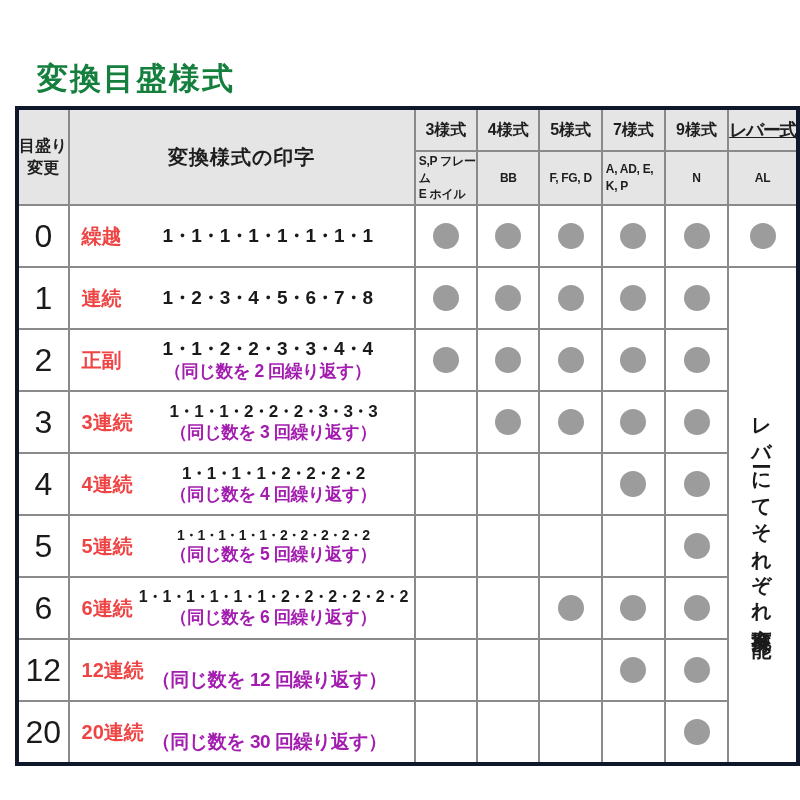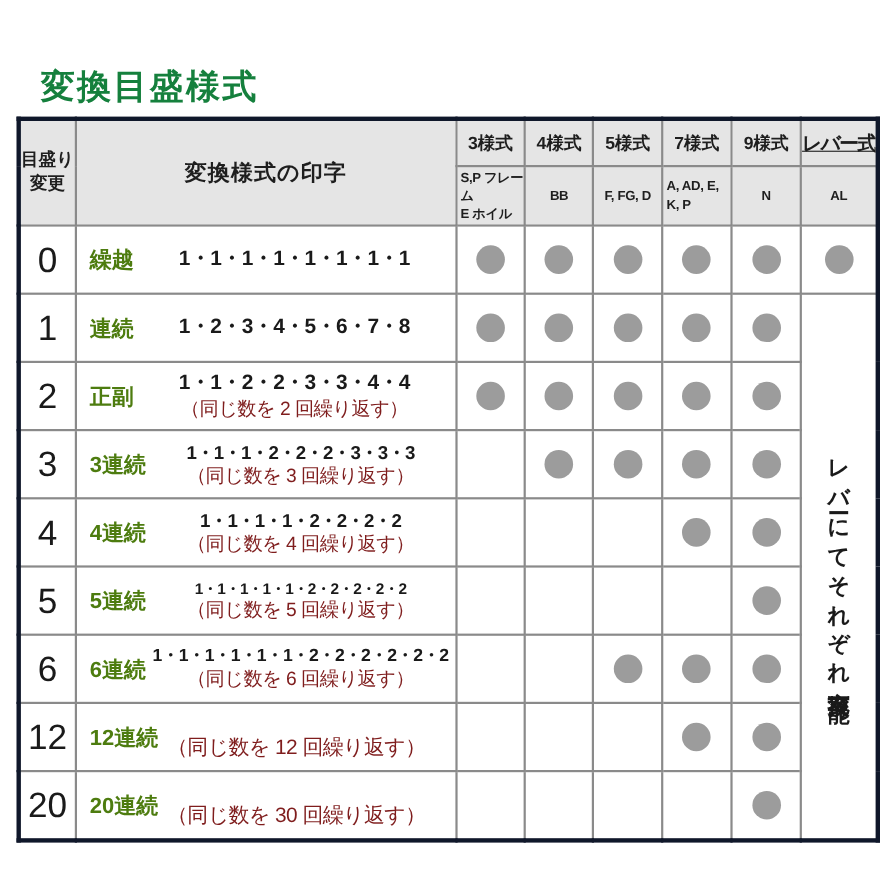--- a/index.html
+++ b/index.html
@@ -29,29 +29,29 @@
   .th-scale{font-size:16px;line-height:1.35;letter-spacing:0;}
   .th-print{font-size:20px;letter-spacing:1px;}
   .th-style{font-size:16px;height:40px;white-space:nowrap;letter-spacing:0;}
   .th-style.tight{font-size:18px;letter-spacing:-1.5px;text-decoration:underline;}
   .th-models{font-size:12px;height:52px;white-space:pre-line;line-height:1.4;letter-spacing:-0.3px;}
   .th-models.left{text-align:left;padding-left:3px;}
   tbody td{height:60px;background:#fff;}
   .scale-cell{font-size:32px;font-weight:500;color:#1a1a1a;}
   .print-cell{text-align:left;}
   .print-inner{display:flex;align-items:center;height:100%;padding:0 6px 0 12px;gap:6px;}
-  .row-label{color:#4d7c0f;font-weight:bold;font-size:20px;white-space:nowrap;flex:0 0 auto;}
+  .row-label{color:#ef4444;font-weight:bold;font-size:20px;white-space:nowrap;flex:0 0 auto;}
   .seq-wrap{flex:1 1 auto;text-align:center;line-height:1.18;}
   .inline-note .seq-wrap{flex:0 0 auto;text-align:left;padding-left:2px;margin-top:21px;}
   .seq{display:block;font-weight:bold;color:#1a1a1a;white-space:nowrap;}
   .seq.s19{font-size:19px;letter-spacing:-0.5px;}
   .seq.s17{font-size:17px;letter-spacing:-0.8px;}
   .seq.s14{font-size:14px;letter-spacing:-0.6px;}
   .seq.s12{font-size:16px;letter-spacing:-0.6px;}
-  .note{display:block;font-weight:normal;font-size:17.5px;color:#7f1d1d;white-space:nowrap;letter-spacing:-0.5px;}
+  .note{display:block;font-weight:bold;font-size:17.5px;color:#a21caf;white-space:nowrap;letter-spacing:-0.5px;}
   .inline-note .note{font-size:19px;}
   .dot-cell{text-align:center;}
   .dot{display:inline-block;width:26px;height:26px;border-radius:50%;background:#9c9c9c;vertical-align:middle;}
   .lever-cell{vertical-align:middle;}
   .lever-text{
     writing-mode:vertical-rl;text-orientation:upright;
     margin:0 auto;font-size:20px;font-weight:bold;letter-spacing:3px;
     color:#1a1a1a;white-space:nowrap;
   }
 </style>

